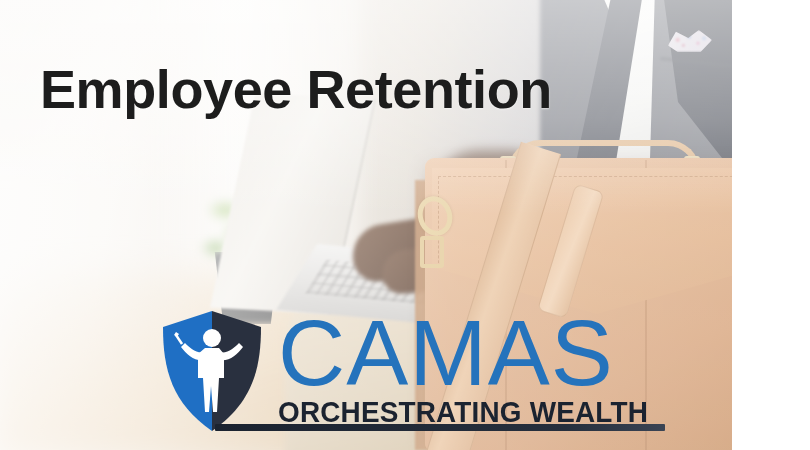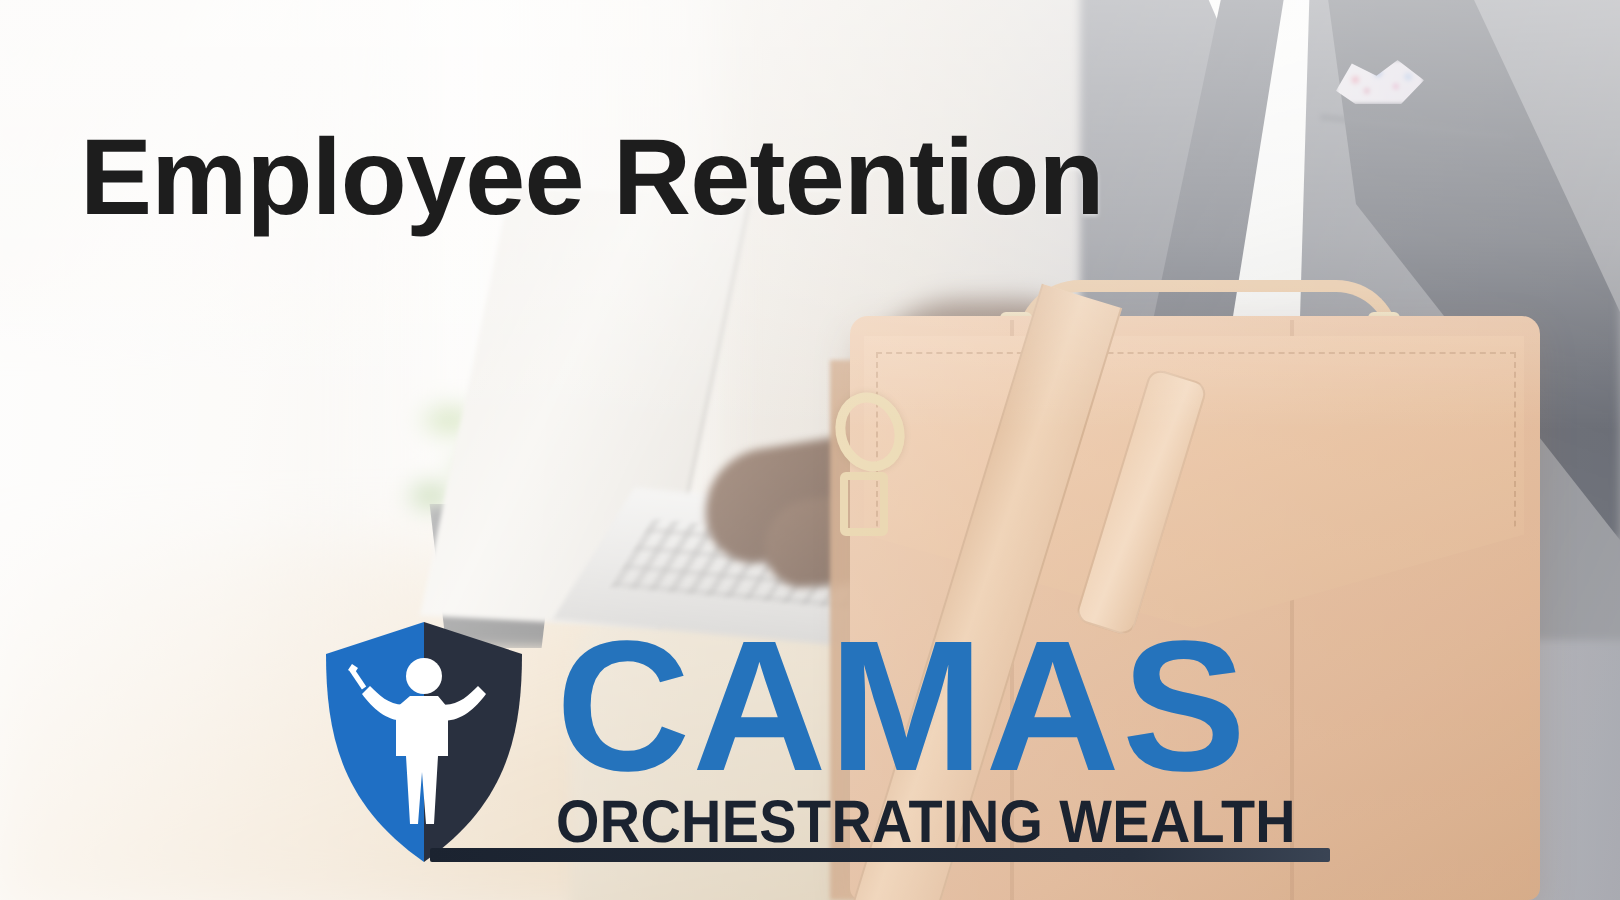--- a/index.html
+++ b/index.html
@@ -7,21 +7,21 @@
     padding: 0;
     background: #ffffff;
   }
   body {
     font-family: "Liberation Sans", sans-serif;
   }
 
   
   .banner {
     position: relative;
-    width: 810px;
+    width: 732px;
     height: 450px;
     overflow: hidden;
     background: #fde047;
     user-select: none;
   }
 
   
   .photo {
     position: absolute;
     inset: 0;
@@ -352,21 +352,21 @@
     width: 104px; height: 122px;
   }
   .logo-wordmark {
     position: absolute;
     left: 118px; top: 0;
     width: 392px;
   }
   .logo-camas {
     font-size: 93px;
     line-height: 94px;
-    font-weight: 700;
+    font-weight: 400;
     color: #2573bc;
     letter-spacing: 1px;
     white-space: nowrap;
     font-family: "Liberation Sans", sans-serif;
   }
   .logo-tagline {
     margin-top: -4px;
     font-size: 30px;
     line-height: 32px;
     font-weight: 700;

